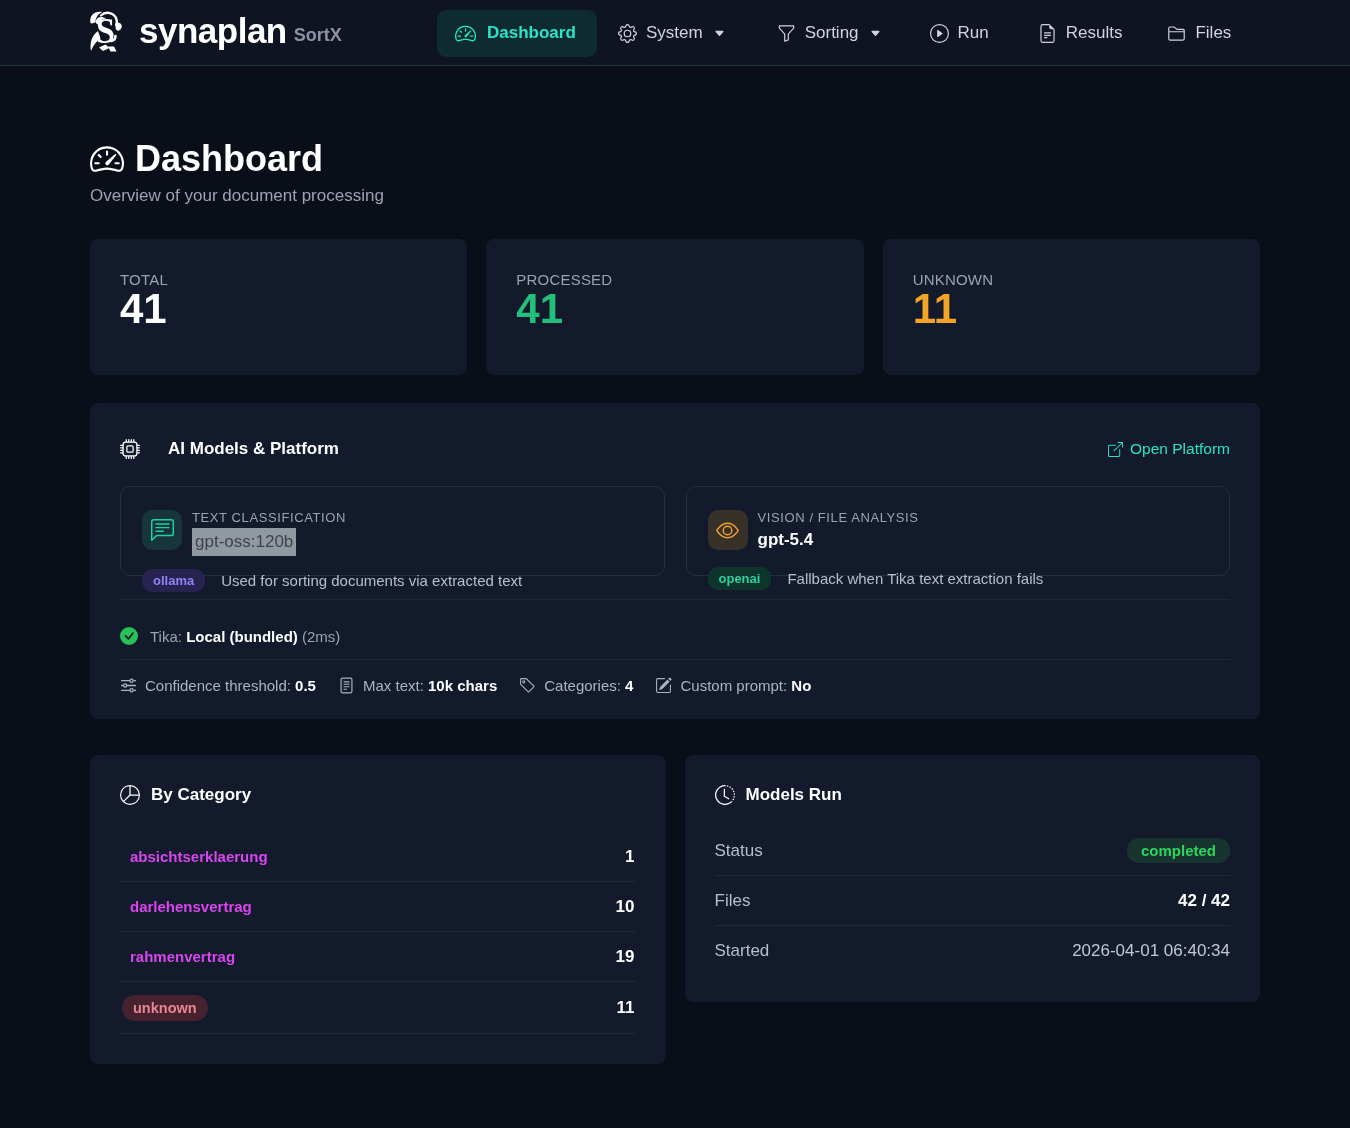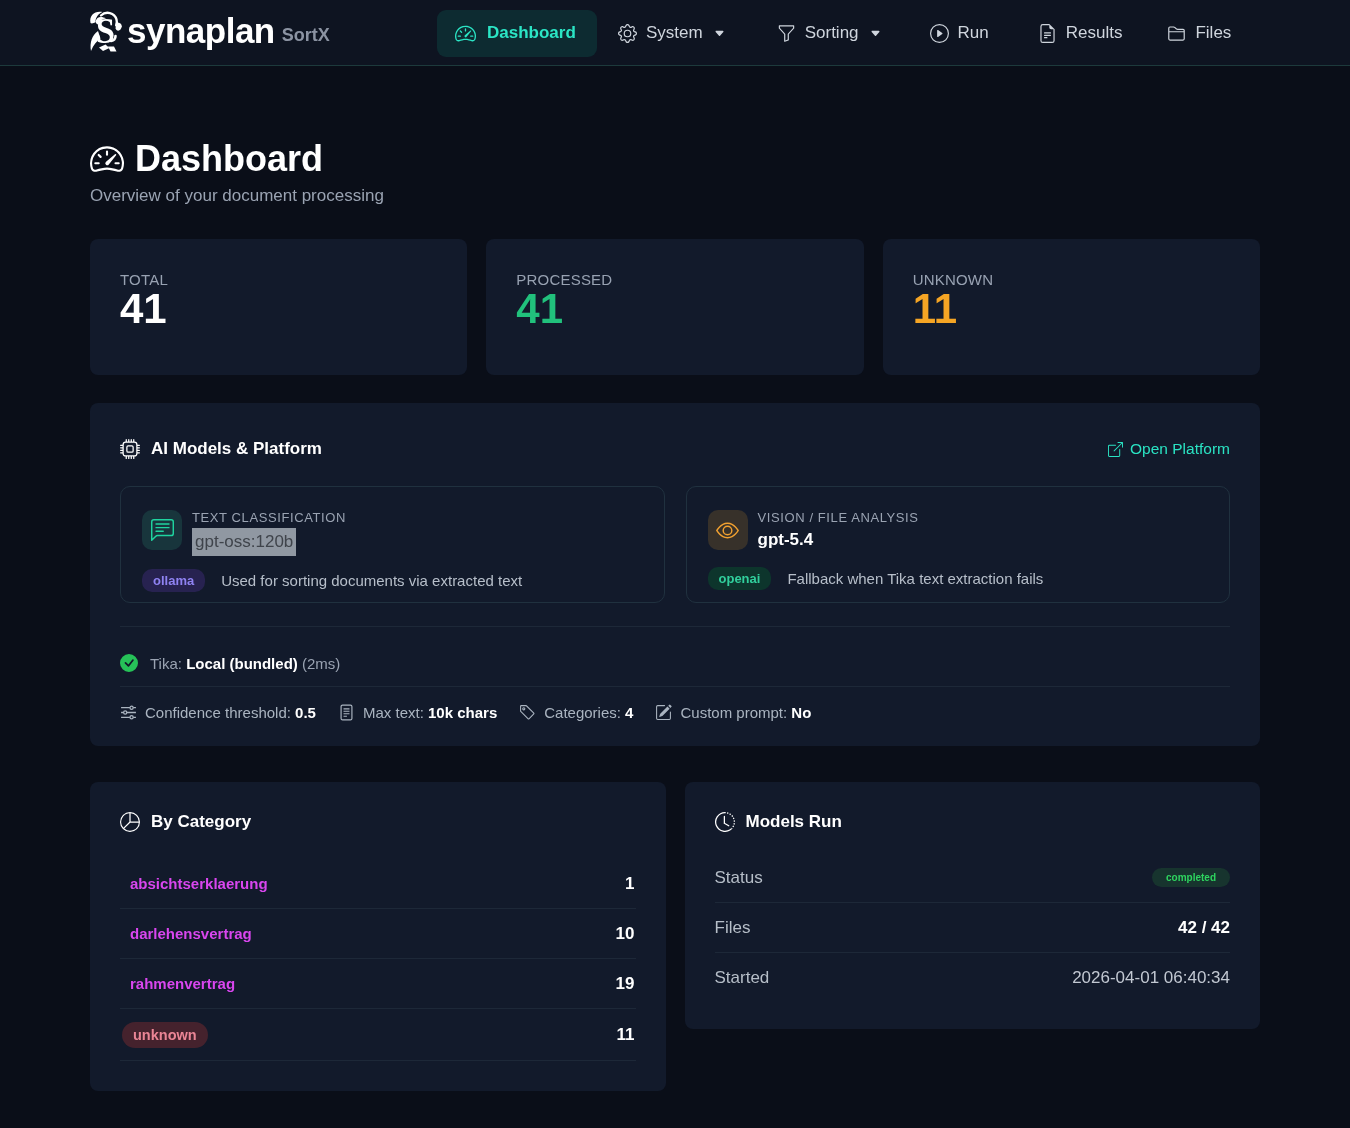--- a/index.html
+++ b/index.html
@@ -11,21 +11,21 @@
   overflow:hidden;
 }
 .hdr {
   height:66px; background:#0e1421;
   border-bottom:1px solid #1d3a3c;
   display:flex; align-items:center;
   position:relative;
 }
 .brand { display:flex; align-items:center; position:absolute; left:89px; top:0; height:66px; }
 .brand svg { display:block; }
-.brand-name { font-size:35px; font-weight:bold; color:#fff; margin-left:4px; letter-spacing:-0.5px; position:relative; top:-2px; }
+.brand-name { font-size:35px; font-weight:bold; color:#fff; margin-left:16px; letter-spacing:-0.5px; position:relative; top:-2px; }
 .brand-sub { font-size:18px; font-weight:bold; color:#8b93a2; margin-left:7px; margin-top:5px; }
 .nav { position:absolute; left:437px; top:0; height:66px; display:flex; align-items:center; }
 .nav-pill {
   display:flex; align-items:center; gap:11px;
   background:#0d2b31; color:#2be5c5;
   font-weight:bold; font-size:17px;
   width:160px; height:47px; padding-left:18px; border-radius:9px;
 }
 .nav-item {
   display:flex; align-items:center; gap:9px;
@@ -40,26 +40,26 @@
 .stats { display:flex; gap:19px; margin-top:33px; }
 .stat {
   flex:1; height:136px; background:#121a2b; border-radius:8px;
   padding:32px 30px 0 30px;
 }
 .stat-label { font-size:15px; color:#98a2b2; letter-spacing:0.2px; }
 .stat-num { font-size:42px; font-weight:bold; line-height:1; }
 .c-white { color:#fff; } .c-green{ color:#21c17c; } .c-red{ color:#ee4b52; } .c-orange{ color:#f5a524; }
 .bigcard { background:#121a2b; border-radius:8px; margin-top:28px; padding:36px 30px 25px 30px; }
 .ai-head { display:flex; align-items:center; }
-.ai-title { font-size:17px; font-weight:bold; color:#fff; display:flex; align-items:center; gap:11px; }
+.ai-title { font-size:17px; font-weight:bold; color:#fff; display:flex; align-items:center; gap:28px; }
 .openlink { margin-left:auto; color:#2ae3c3; font-size:15.5px; display:flex; align-items:center; gap:7px; }
 .modelboxes { display:flex; gap:21px; margin-top:27px; }
 .modelbox {
   flex:1; border:1px solid #20313f; border-radius:10px;
-  padding:23px 21px 0 21px; height:117px;
+  padding:23px 21px 0 21px; height:90px;
 }
 .mb-top { display:flex; gap:10px; }
 .mb-icon { width:40px; height:40px; border-radius:10px; display:flex; align-items:center; justify-content:center; }
 .mb-icon.teal { background:#18353c; }
 .mb-icon.orange { background:#37312a; }
 .mb-label { font-size:13px; color:#9aa3b2; letter-spacing:0.6px; }
 .mb-model { font-size:17px; font-weight:bold; color:#fff; margin-top:5px; }
 .mb-model .sel { font-weight:normal; color:#3f444b; background:#9098a2; display:inline-block; padding:4px 3px; margin:-2px 0 -6px 0; }
 .mb-bottom { display:flex; align-items:center; gap:16px; margin-top:17px; }
 .badge { font-size:13px; font-weight:bold; padding:4px 11px; border-radius:10px; }
@@ -86,21 +86,21 @@
 .badge-unknown { background:#45222d; color:#ea8595; font-size:14.5px; font-weight:bold; padding:5px 11px; border-radius:14px; }
 .runlist { margin-top:21px; }
 .runrow {
   display:flex; align-items:center; justify-content:space-between;
   height:50px; border-bottom:1px solid #1d2838;
 }
 .runrow:last-child { border-bottom:none; }
 .run-label { font-size:17px; color:#b6bec8; }
 .run-val { font-size:17px; font-weight:bold; color:#fff; }
 .run-val.grey { color:#c2c8d2; font-weight:normal; }
-.badge-completed { background:#17342e; color:#2ed45f; font-size:10px; font-weight:bold; padding:4px 14px; border-radius:12px; }
+.badge-completed { background:#17342e; color:#2ed45f; font-size:15px; font-weight:bold; padding:4px 14px; border-radius:12px; }
 </style>
 </head>
 <body>
 <div class="hdr">
   <div class="brand">
     <svg width="34" height="42" viewBox="0 0 34 42" id="logo" style="margin-top:-4px;">
       <g fill="#fff">
         <path d="M1.5,13 C0,5 6,0.5 13.5,2 C9,4 6.5,7.5 6.5,12 C4.5,13.5 2.5,13.8 1.5,13 Z"></path>
         <path d="M6.5,12 C7,7 12,5.5 17,8.5 C13,8.8 10.5,11 9.5,14.5 C8.3,14.8 7.2,13.5 6.5,12 Z"></path>
         <path d="M27,12.5 C32,12 34.5,15.5 31.5,19.5 C29.8,21.5 27,20.8 26.6,18.2 Z"></path>

